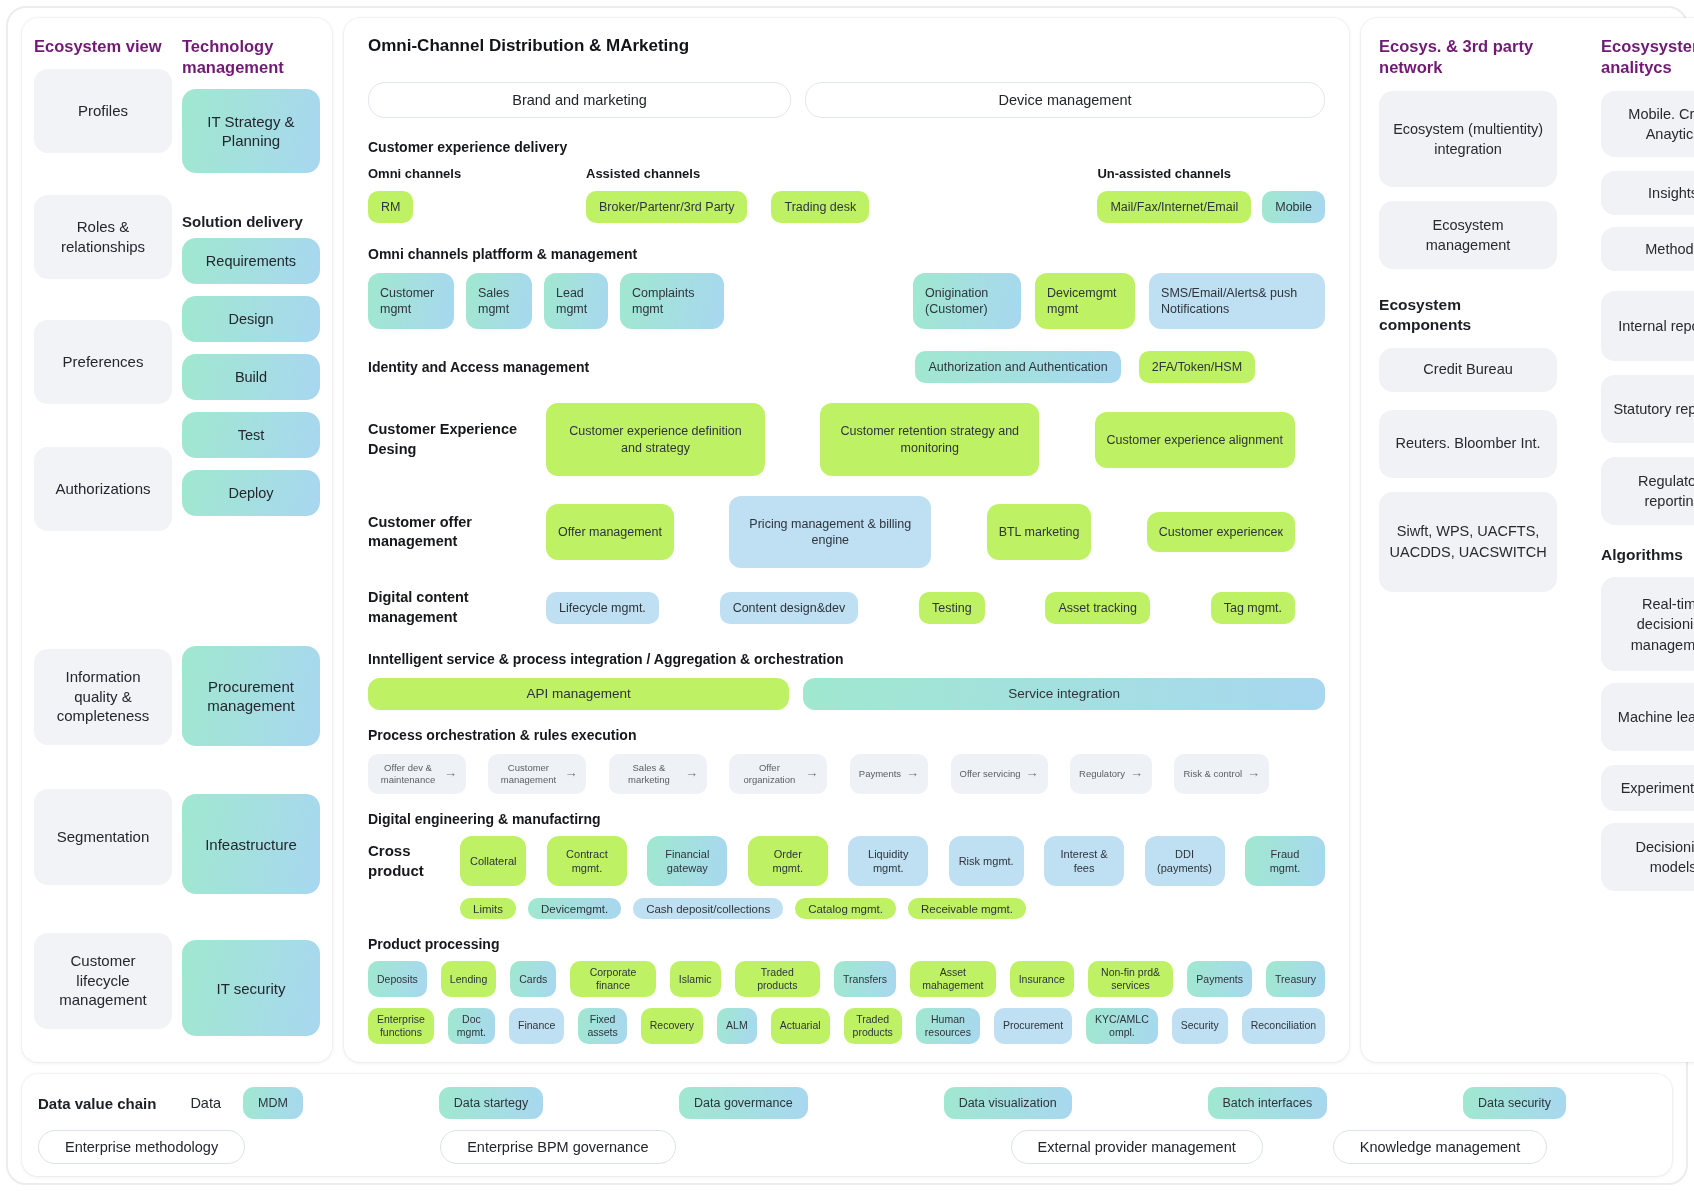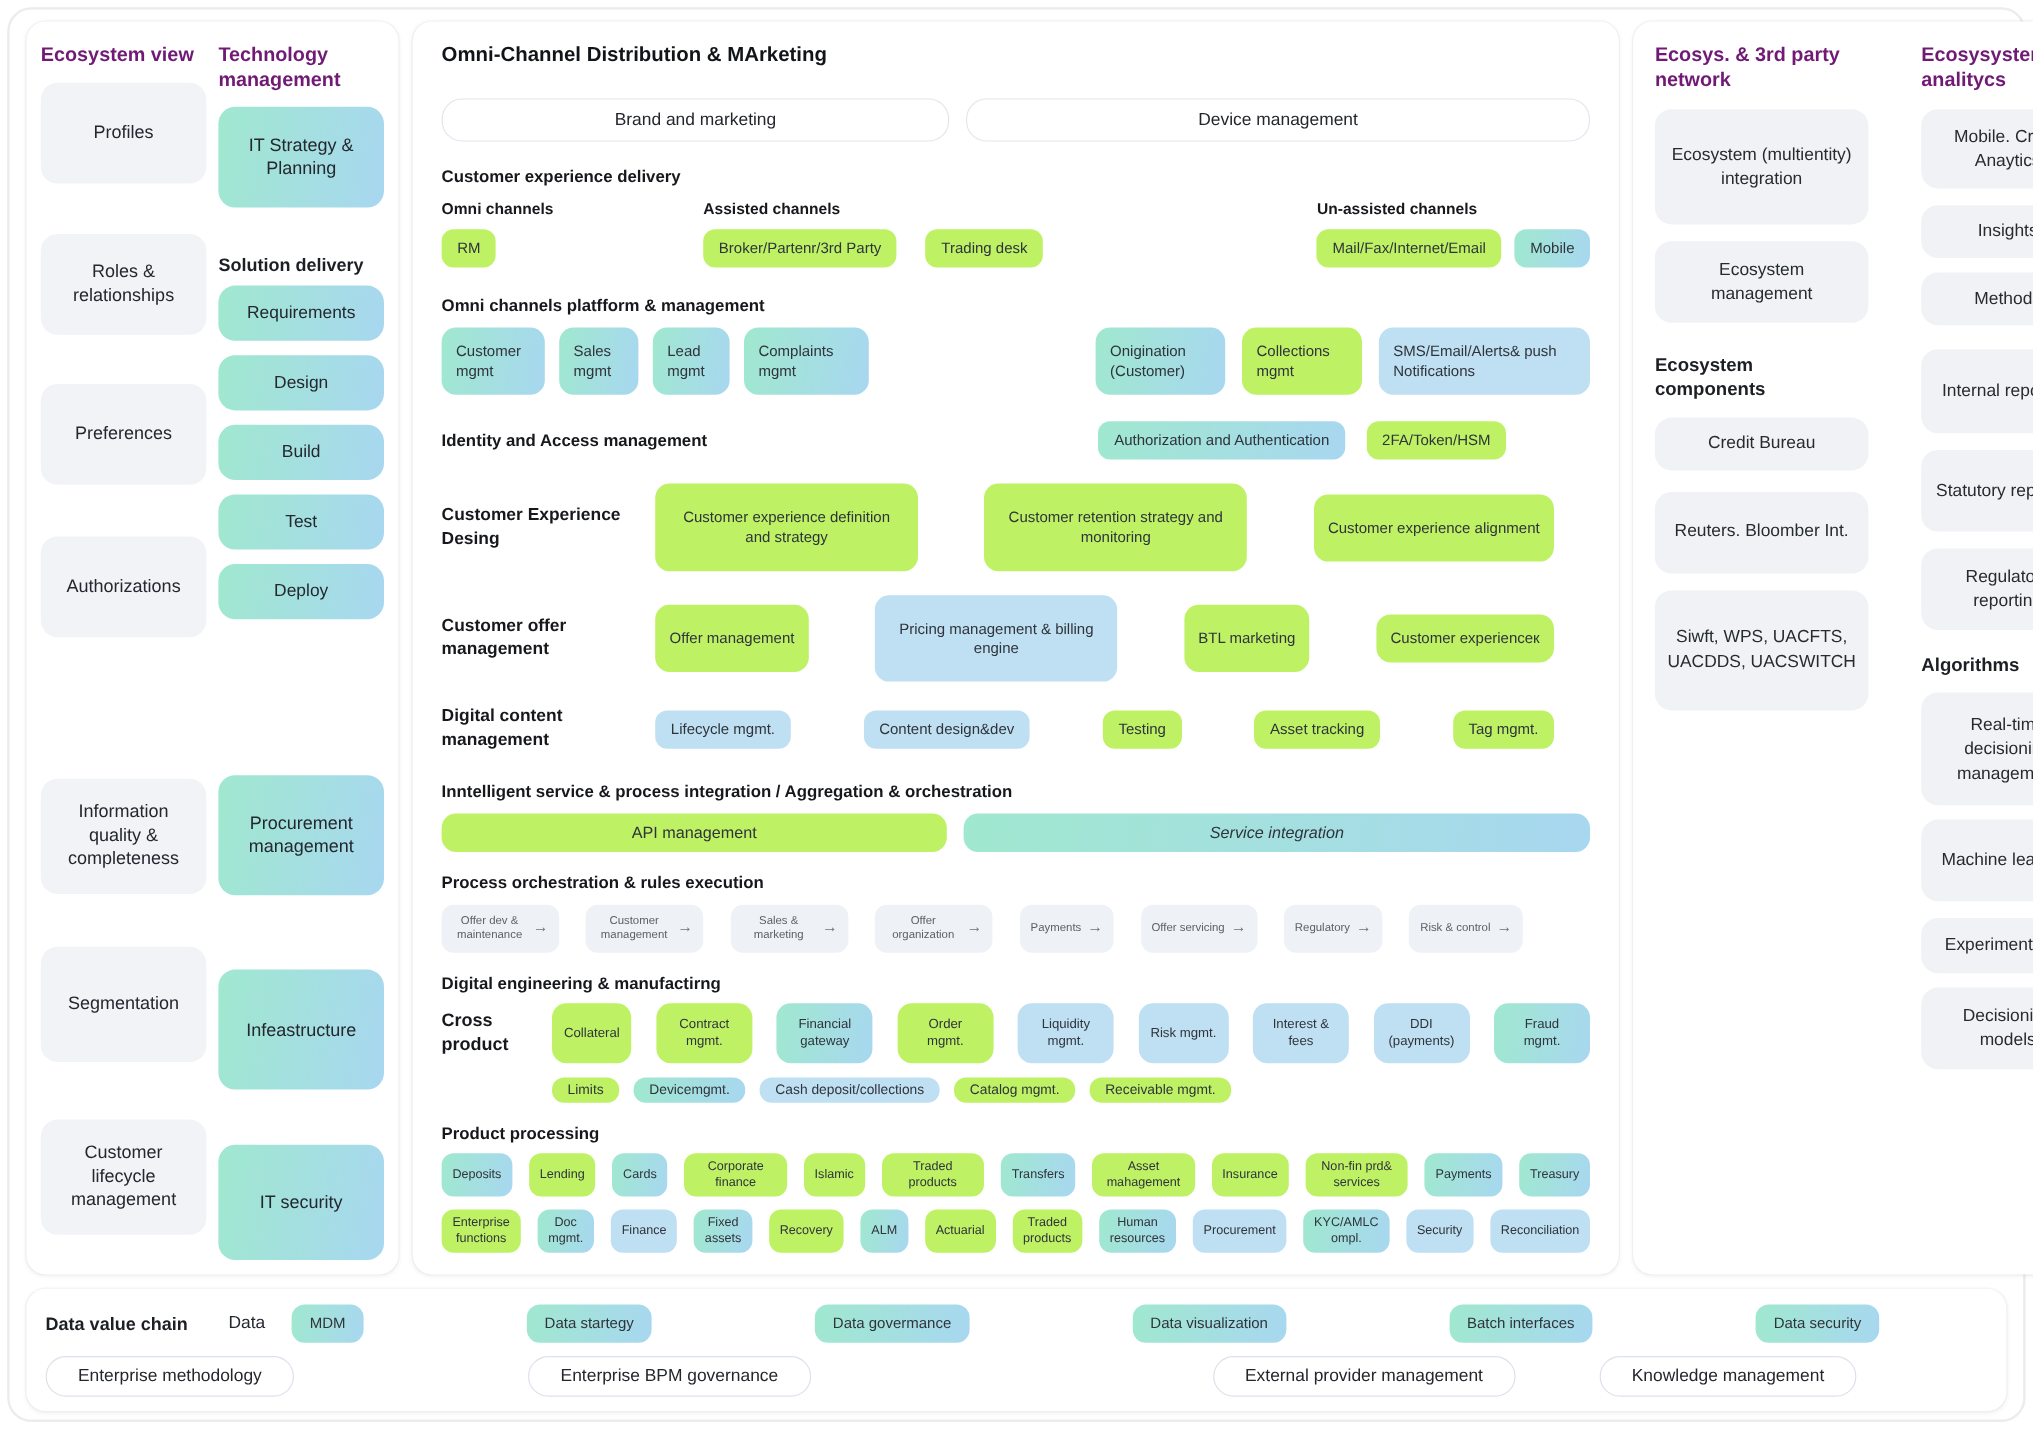--- a/index.html
+++ b/index.html
@@ -66,21 +66,21 @@
   .plat-right .chip2:nth-child(3) .t{width:152px;}
   .id-row{display:flex;align-items:center;margin-top:22px;}
   .id-row .chips{margin-left:auto;margin-right:70px;gap:18px;}
   .lab-row{display:flex;align-items:center;margin-top:20px;}
   .lab-row .chips{padding-right:30px;}
   .design-row .chip2 .t{max-width:195px;}
   .offer-row .chip2:nth-child(1) .t{max-width:118px;}
   .offer-row .chip2:nth-child(2) .t{max-width:178px;}
   .offer-row .chip2:nth-child(3) .t{max-width:88px;}
   .bars{display:flex;gap:14px;margin-top:10px;}
-  .bar1{flex:0 0 44%;} .bar2{flex:1;font-style:italic;}
+  .bar1{flex:0 0 44%;} .bar2{flex:1;}
   .orch{margin-top:10px;padding-right:56px;}
   .cross-row{display:flex;align-items:center;margin-top:8px;}
   .w92{flex:0 0 92px;width:92px;font-size:15px;}
   .row2x{margin-left:92px;margin-top:12px;gap:12px;}
   .mt16{margin-top:16px;} .mt20{margin-top:20px;} .mt22{margin-top:22px;}
   .mt8{margin-top:8px;} .mt10{margin-top:10px;}
   
   .right{flex:0 0 402px;display:flex;padding:18px 18px;gap:44px;}
   .rc1{flex:0 0 178px;display:flex;flex-direction:column;}
   .rc2{flex:1;display:flex;flex-direction:column;}
@@ -121,21 +121,21 @@
       <div class="lcol">
         <h2 class="ptitle">Technology management</h2>
         <div class="lbox tb h84" style="margin-top:12px">IT Strategy &amp; Planning</div>
         <div class="slab">Solution delivery</div>
         <div class="lbox tb h46" style="margin-top:8px">Requirements</div>
         <div class="lbox tb h46" style="margin-top:12px">Design</div>
         <div class="lbox tb h46" style="margin-top:12px">Build</div>
         <div class="lbox tb h46" style="margin-top:12px">Test</div>
         <div class="lbox tb h46" style="margin-top:12px">Deploy</div>
         <div class="lbox tb h100" style="margin-top:130px">Procurement management</div>
-        <div class="lbox tb h100" style="margin-top:62px">Infeastructure</div>
+        <div class="lbox tb h100" style="margin-top:48px">Infeastructure</div>
         <div class="lbox tb h96" style="margin-top:46px">IT security</div>
       </div>
     </section>
 
     <section class="card mid">
       <h1 class="mtitle">Omni-Channel Distribution &amp; MArketing</h1>
 
       <div class="tabs">
         <div class="tab tab1">Brand and marketing</div>
         <div class="tab tab2">Device management</div>
@@ -189,21 +189,21 @@
             </span>
             <span class="chip2 teal">
               <span class="t">Complaints mgmt</span>
             </span>
           </div>
         <div class="chips plat-right" style="gap:14px">
             <span class="chip2 teal">
               <span class="t">Onigination (Customer)</span>
             </span>
             <span class="chip2 gray">
-              <span class="t">Collections mgmt</span>
+              <span class="t">Devicemgmt mgmt</span>
             </span>
             <span class="chip2 blue">
               <span class="t">SMS/Email/Alerts&amp; push Notifications</span>
             </span>
           </div>
       </div>
 
       <div class="id-row">
         <div class="sec">Identity and Access management</div>
         <div class="chips">

